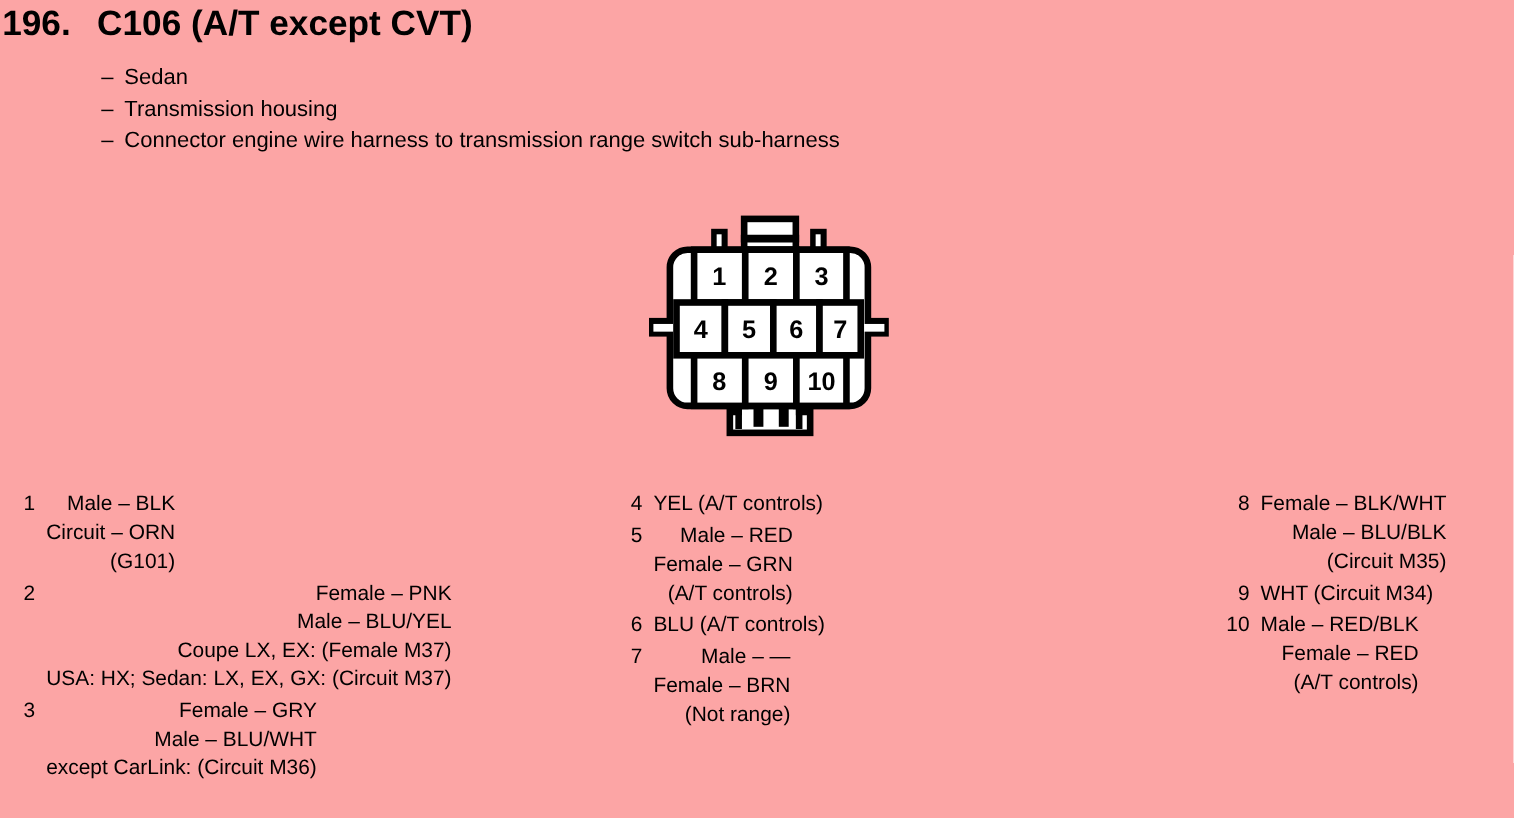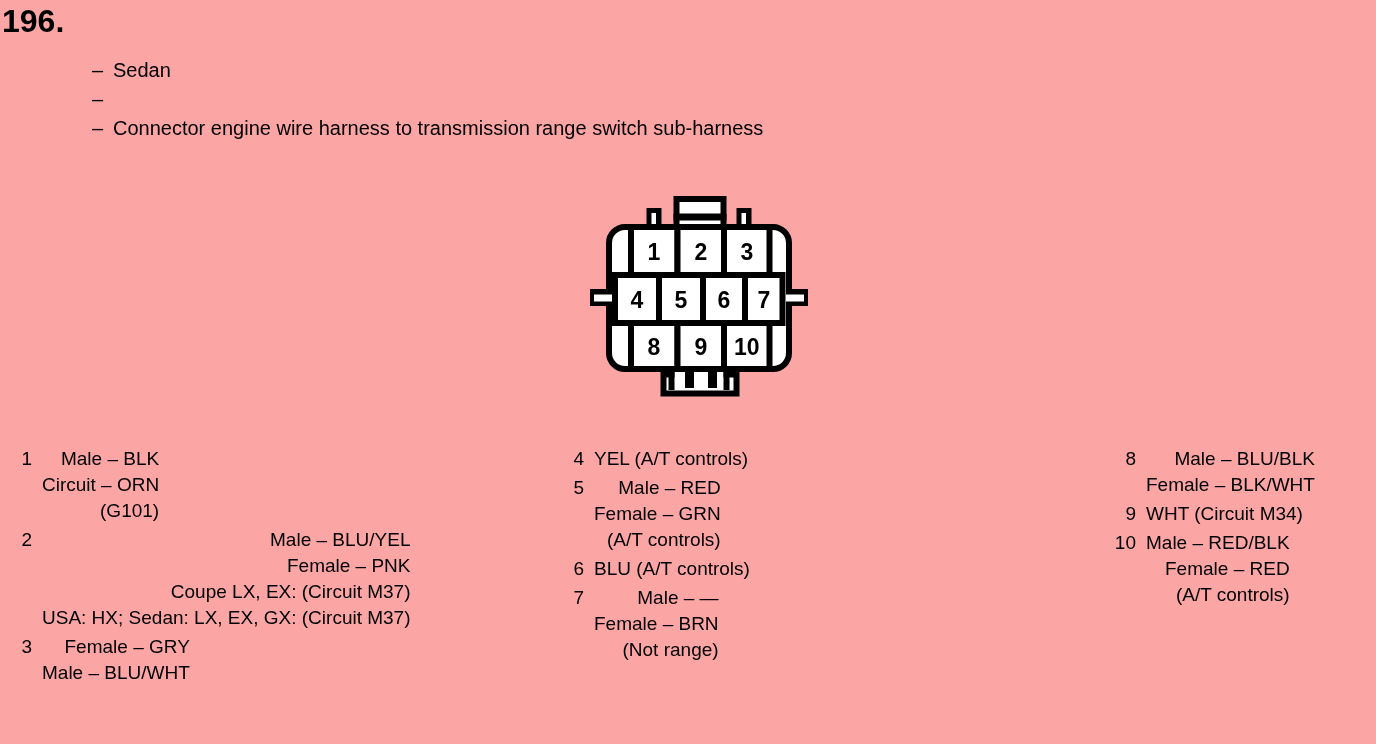--- a/index.html
+++ b/index.html
@@ -29,29 +29,31 @@
   .li .n{width:32px;flex:none;text-align:right;margin-right:10px;}
   .li .t{display:flex;flex-direction:column;white-space:nowrap;text-align:right;}
 </style>
 </head>
 <body>
 
 <div class="page">
 
   <div class="heading">
     <span>196.</span>
+    <span class="h-title">C106 (A/T except CVT)</span>
   </div>
 
   <div class="bullets">
     <div class="bullet">
       <span class="dash">–</span>
       <span>Sedan</span>
     </div>
     <div class="bullet">
       <span class="dash">–</span>
+      <span>Transmission housing</span>
     </div>
     <div class="bullet">
       <span class="dash">–</span>
       <span>Connector engine wire harness to transmission range switch sub-harness</span>
     </div>
   </div>
 
   <svg class="connector" width="250" height="222" viewBox="575 183 250 222" xmlns="http://www.w3.org/2000/svg">
 
     <g>
@@ -117,31 +119,32 @@
       <span class="n">1</span>
       <span class="t">
         <span>Male – BLK</span>
         <span>Circuit – ORN</span>
         <span>(G101)</span>
       </span>
     </div>
     <div class="li">
       <span class="n">2</span>
       <span class="t">
+        <span>Female – PNK</span>
         <span>Male – BLU/YEL</span>
-        <span>Female – PNK</span>
-        <span>Coupe LX, EX: (Circuit M37)</span>
+        <span>Coupe LX, EX: (Female M37)</span>
         <span>USA: HX; Sedan: LX, EX, GX: (Circuit M37)</span>
       </span>
     </div>
     <div class="li">
       <span class="n">3</span>
       <span class="t">
         <span>Female – GRY</span>
         <span>Male – BLU/WHT</span>
+        <span>except CarLink: (Circuit M36)</span>
       </span>
     </div>
   </div>
 
   <div class="legend-col col-2">
     <div class="li">
       <span class="n">4</span>
       <span class="t">
         <span>YEL (A/T controls)</span>
       </span>
@@ -167,22 +170,23 @@
         <span>Female – BRN</span>
         <span>(Not range)</span>
       </span>
     </div>
   </div>
 
   <div class="legend-col col-3">
     <div class="li">
       <span class="n">8</span>
       <span class="t">
+        <span>Female – BLK/WHT</span>
         <span>Male – BLU/BLK</span>
-        <span>Female – BLK/WHT</span>
+        <span>(Circuit M35)</span>
       </span>
     </div>
     <div class="li">
       <span class="n">9</span>
       <span class="t">
         <span>WHT (Circuit M34)</span>
       </span>
     </div>
     <div class="li">
       <span class="n">10</span>

